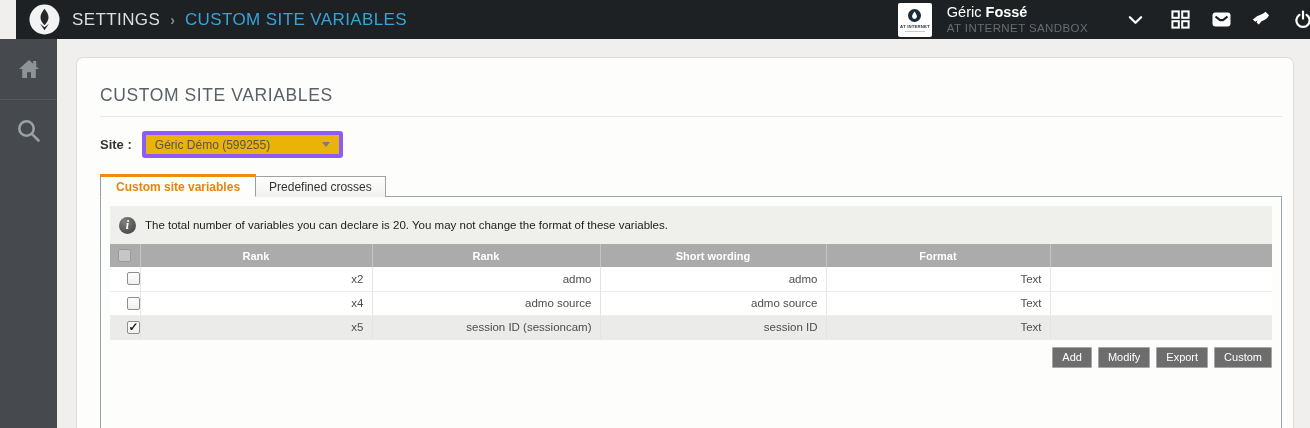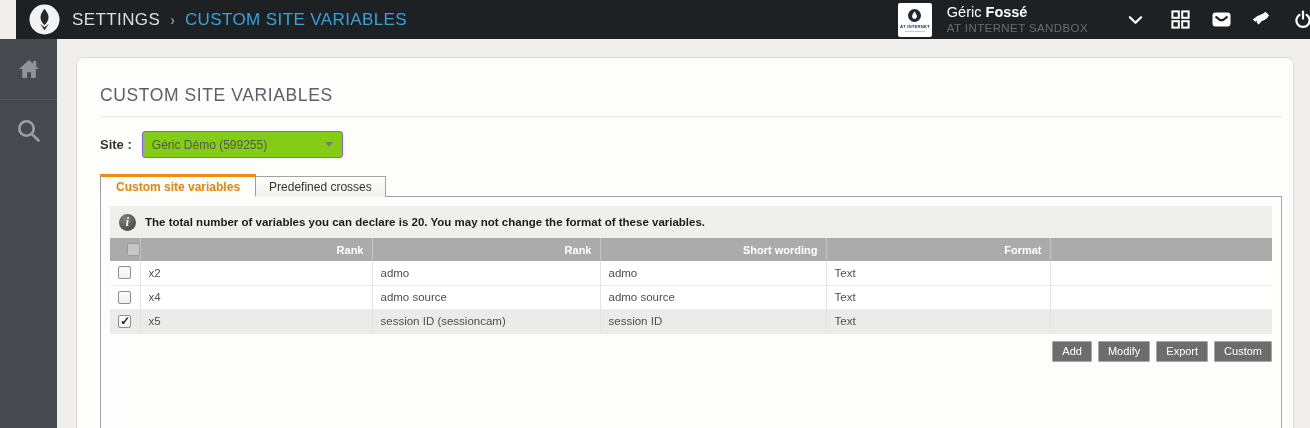--- a/index.html
+++ b/index.html
@@ -38,53 +38,53 @@
   .side-divider { height:1px; background:#56595d; }
 
   
   .panel { position:absolute; left:76px; top:57px; width:1218px; height:380px; background:#fdfdfc;
            border:1px solid #dcdcd8; border-bottom:none; border-radius:7px 7px 0 0; padding:0 11px 0 23px; }
   .page-title { margin-top:27px; font-size:17.5px; font-weight:normal; color:#5a6167; letter-spacing:.6px; }
   .title-divider { margin-top:10px; border-bottom:1px solid #e7e7e5; }
 
   .site-row { margin-top:14px; display:flex; align-items:center; }
   .site-label { font-size:13px; font-weight:bold; color:#333; margin-right:10px; }
-  .site-select { width:201px; height:27px; border:1px solid #8b5cf6; border-radius:3px; background:#84cc16;
+  .site-select { width:201px; height:27px; border:4px solid #8b5cf6; border-radius:3px; background:#eab308;
                  display:flex; align-items:center; padding:0 9px; cursor:pointer;text-align:center; }
   .site-select-value { font-size:12px; color:#555; }
   .caret-down { margin-left:auto; width:0; height:0; border-left:4.5px solid transparent;
                 border-right:4.5px solid transparent; border-top:5.5px solid #7a7a78; }
 
   
   .tabs { margin-top:16px; display:flex; position:relative; z-index:2; margin-bottom:-1px; }
   .tab { display:flex; align-items:center; font-size:12px; color:#333; padding:0 13px; height:21px;
          margin-top:2px; border:1px solid #a2a2a0; border-bottom:none; border-left:none;
          background:linear-gradient(#fefefd,#f1f1ef); cursor:pointer; }
   .tab:first-child { border-left:1px solid #a2a2a0; }
   .tab.active { margin-top:0; height:23px; border-top:3px solid #ef8b0d; border-left:1px solid #9d9d9b;
                 border-right:1px solid #9d9d9b; background:#fdfdfc; color:#e8830d; font-weight:bold;
                 padding:0 15px; border-bottom:1px solid #fdfdfc; }
 
   
   .content-box { border:1px solid #98a7b1; height:233px; padding:9px; background:#fdfdfc; }
 
-  .info-bar { background:#efefec; height:32px; display:flex; align-items:center; padding:0 9px;font-weight:bold; }
+  .info-bar { background:#efefec; height:38px; display:flex; align-items:center; padding:0 9px; }
   .info-icon { width:17px; height:17px; border-radius:50%; flex:0 0 auto;
                background:radial-gradient(circle at 35% 28%, #808080, #3c3c3c);
                display:flex; align-items:center; justify-content:center; }
   .info-icon::after { content:"i"; color:#fff; font-family:"Liberation Serif", serif; font-style:italic;
                       font-weight:bold; font-size:12px; line-height:1; }
   .info-text { font-size:11.5px; color:#1c1c1c; margin-left:9px; }
 
   table.vars { width:100%; border-collapse:collapse; table-layout:fixed; }
-  .vars th { background:#ababab; color:#fff; font-size:11px; font-weight:bold; text-align:right;
+  .vars th { background:#ababab; color:#fff; font-size:11px; font-weight:bold; text-align:center;
              height:23px; padding:0 8px; border-right:1px solid #c4c4c4; }
   .vars th:last-child { border-right:none; }
   .vars td { height:24px; padding:0 8px; font-size:11.5px; color:#4e4e4e;
-             border-right:1px solid #e4e4e2; border-bottom:1px solid #ececea; background:#fff; }
+             border-right:1px solid #e4e4e2; border-bottom:1px solid #ececea; background:#fff;text-align:right; }
   .vars td:last-child { border-right:none; }
   .vars tr.alt td { background:#ebebe9; }
   .cell-check { text-align:center; padding:0 !important; }
 
   .cb { display:inline-block; width:13px; height:13px; border:1px solid #8e8e8e; border-radius:2px;
         background:linear-gradient(#fdfdfd,#f0f0f0); vertical-align:middle; position:relative; cursor:pointer; }
   .cb.header-cb { background:#c6c6c6; border-color:#9a9a9a; }
   .cb.checked::after { content:"✓"; position:absolute; left:1px; top:-2px; font-size:12px; font-weight:bold; color:#1d1d1d; }
 
   .actions { margin-top:7px; display:flex; justify-content:flex-end; }

